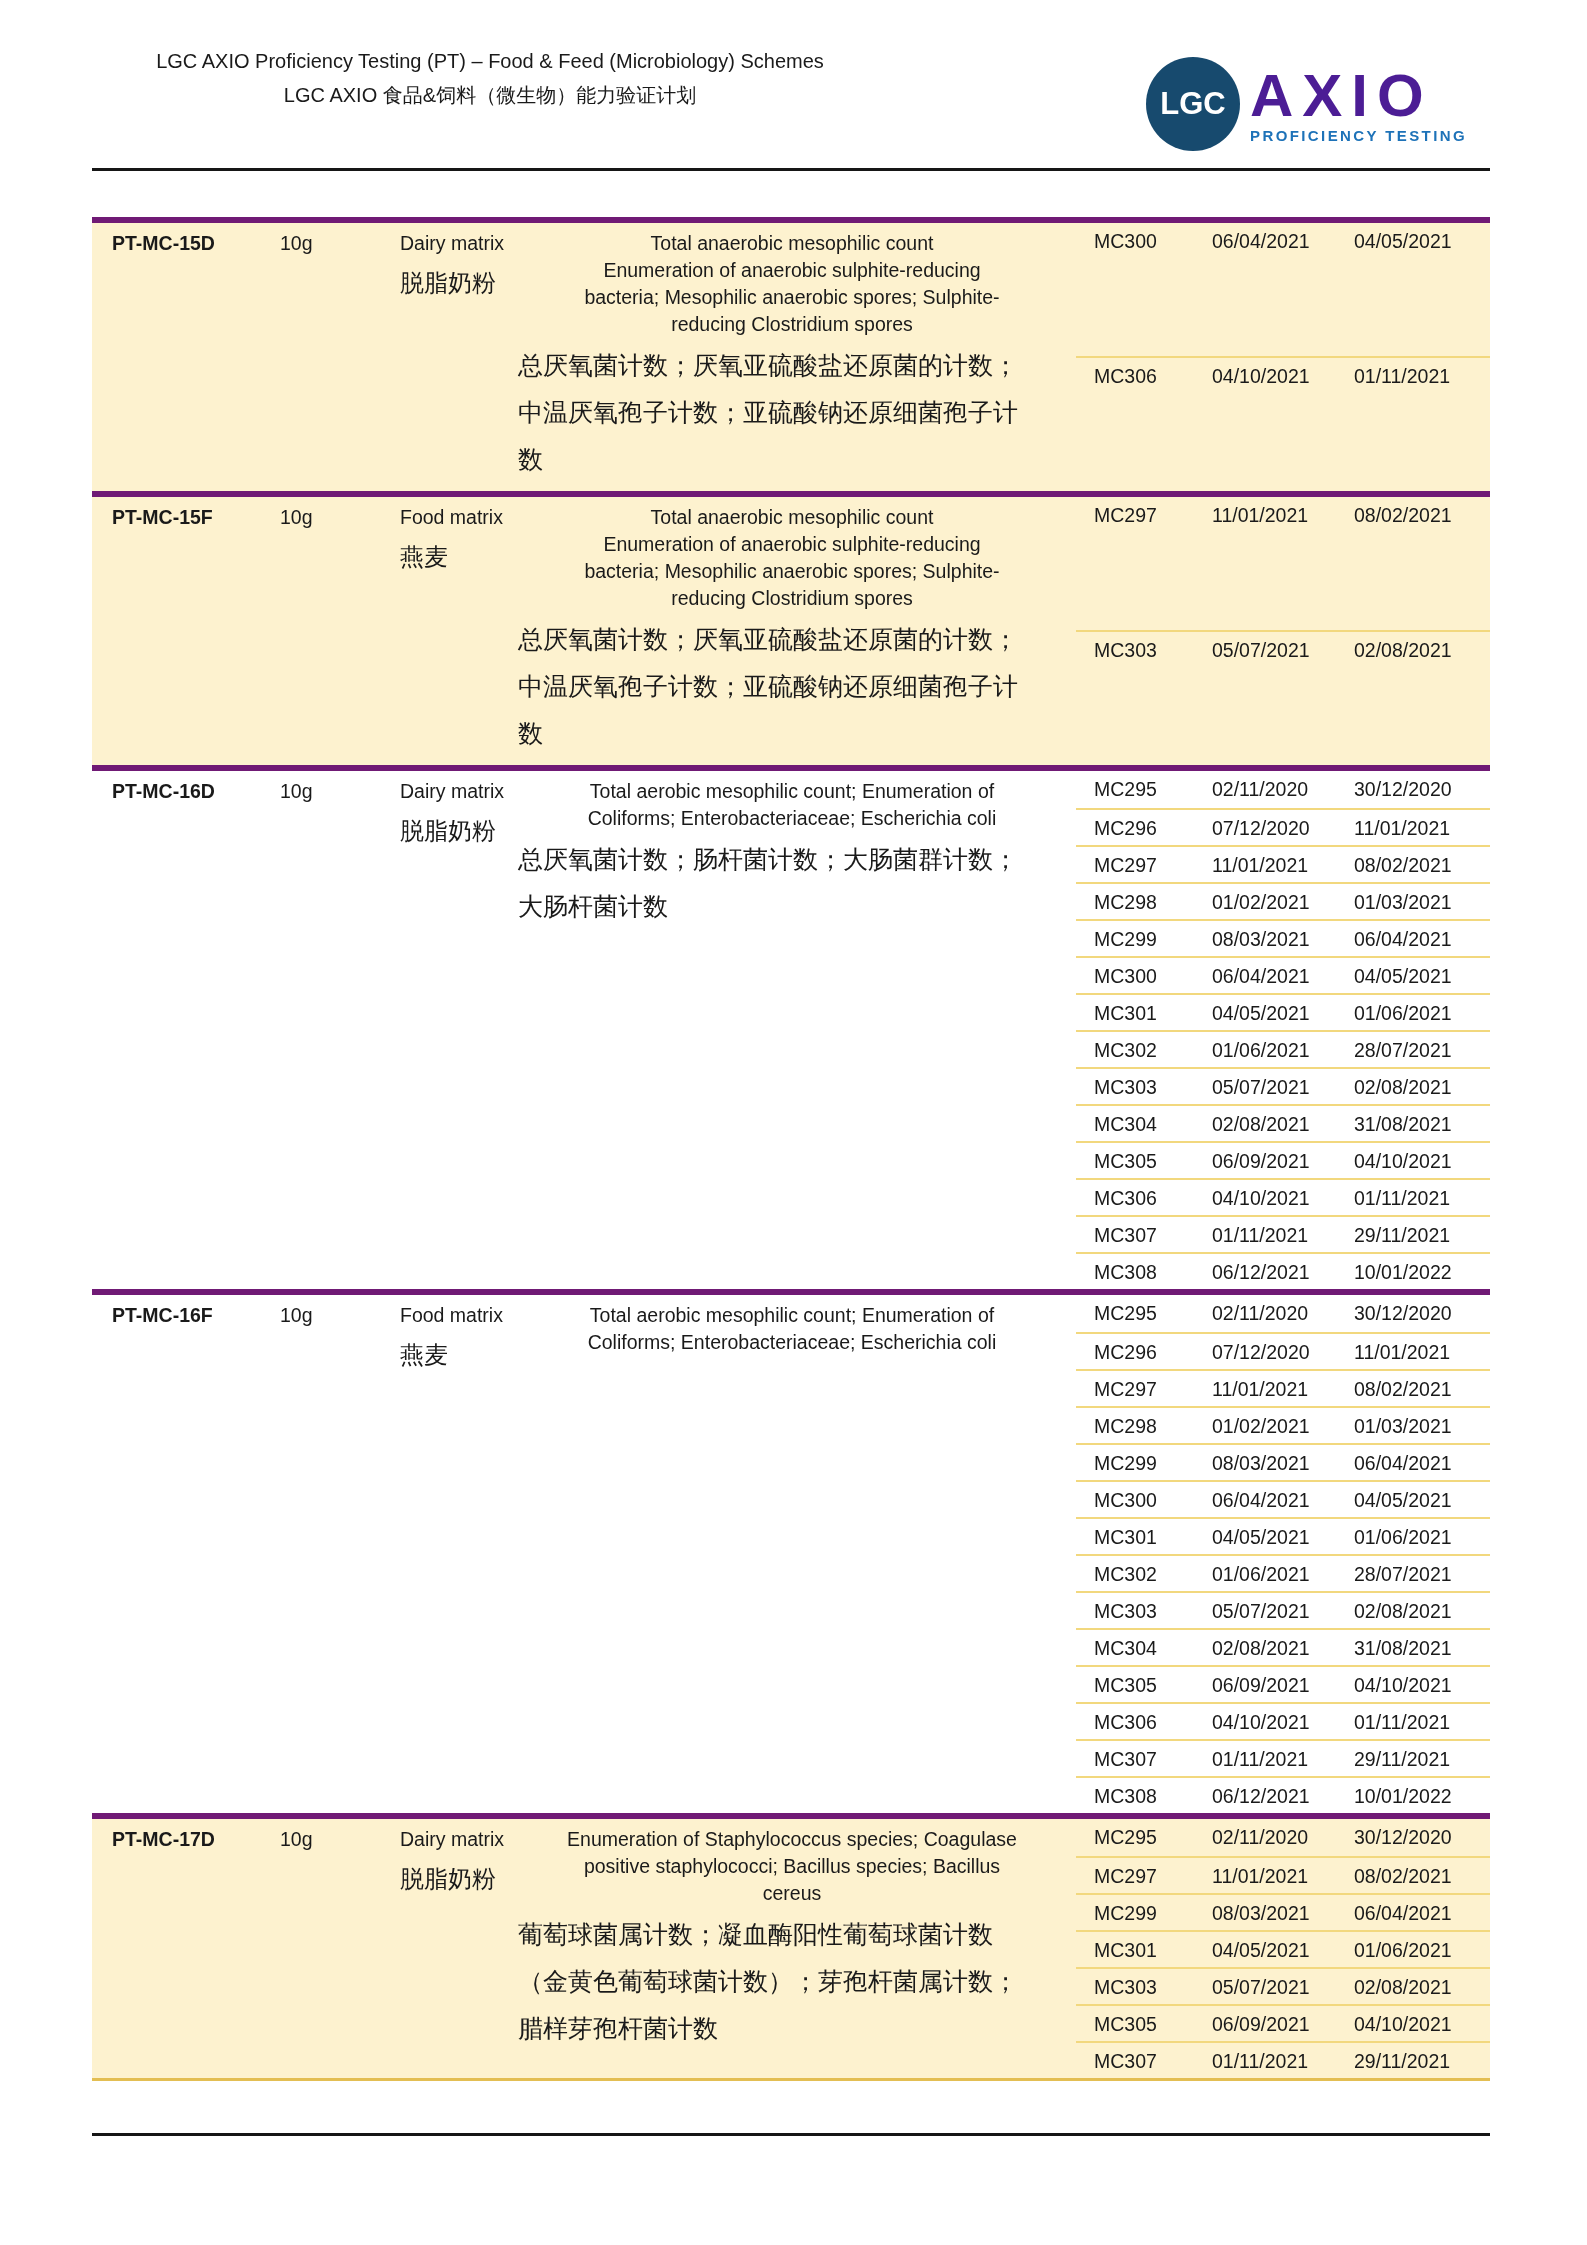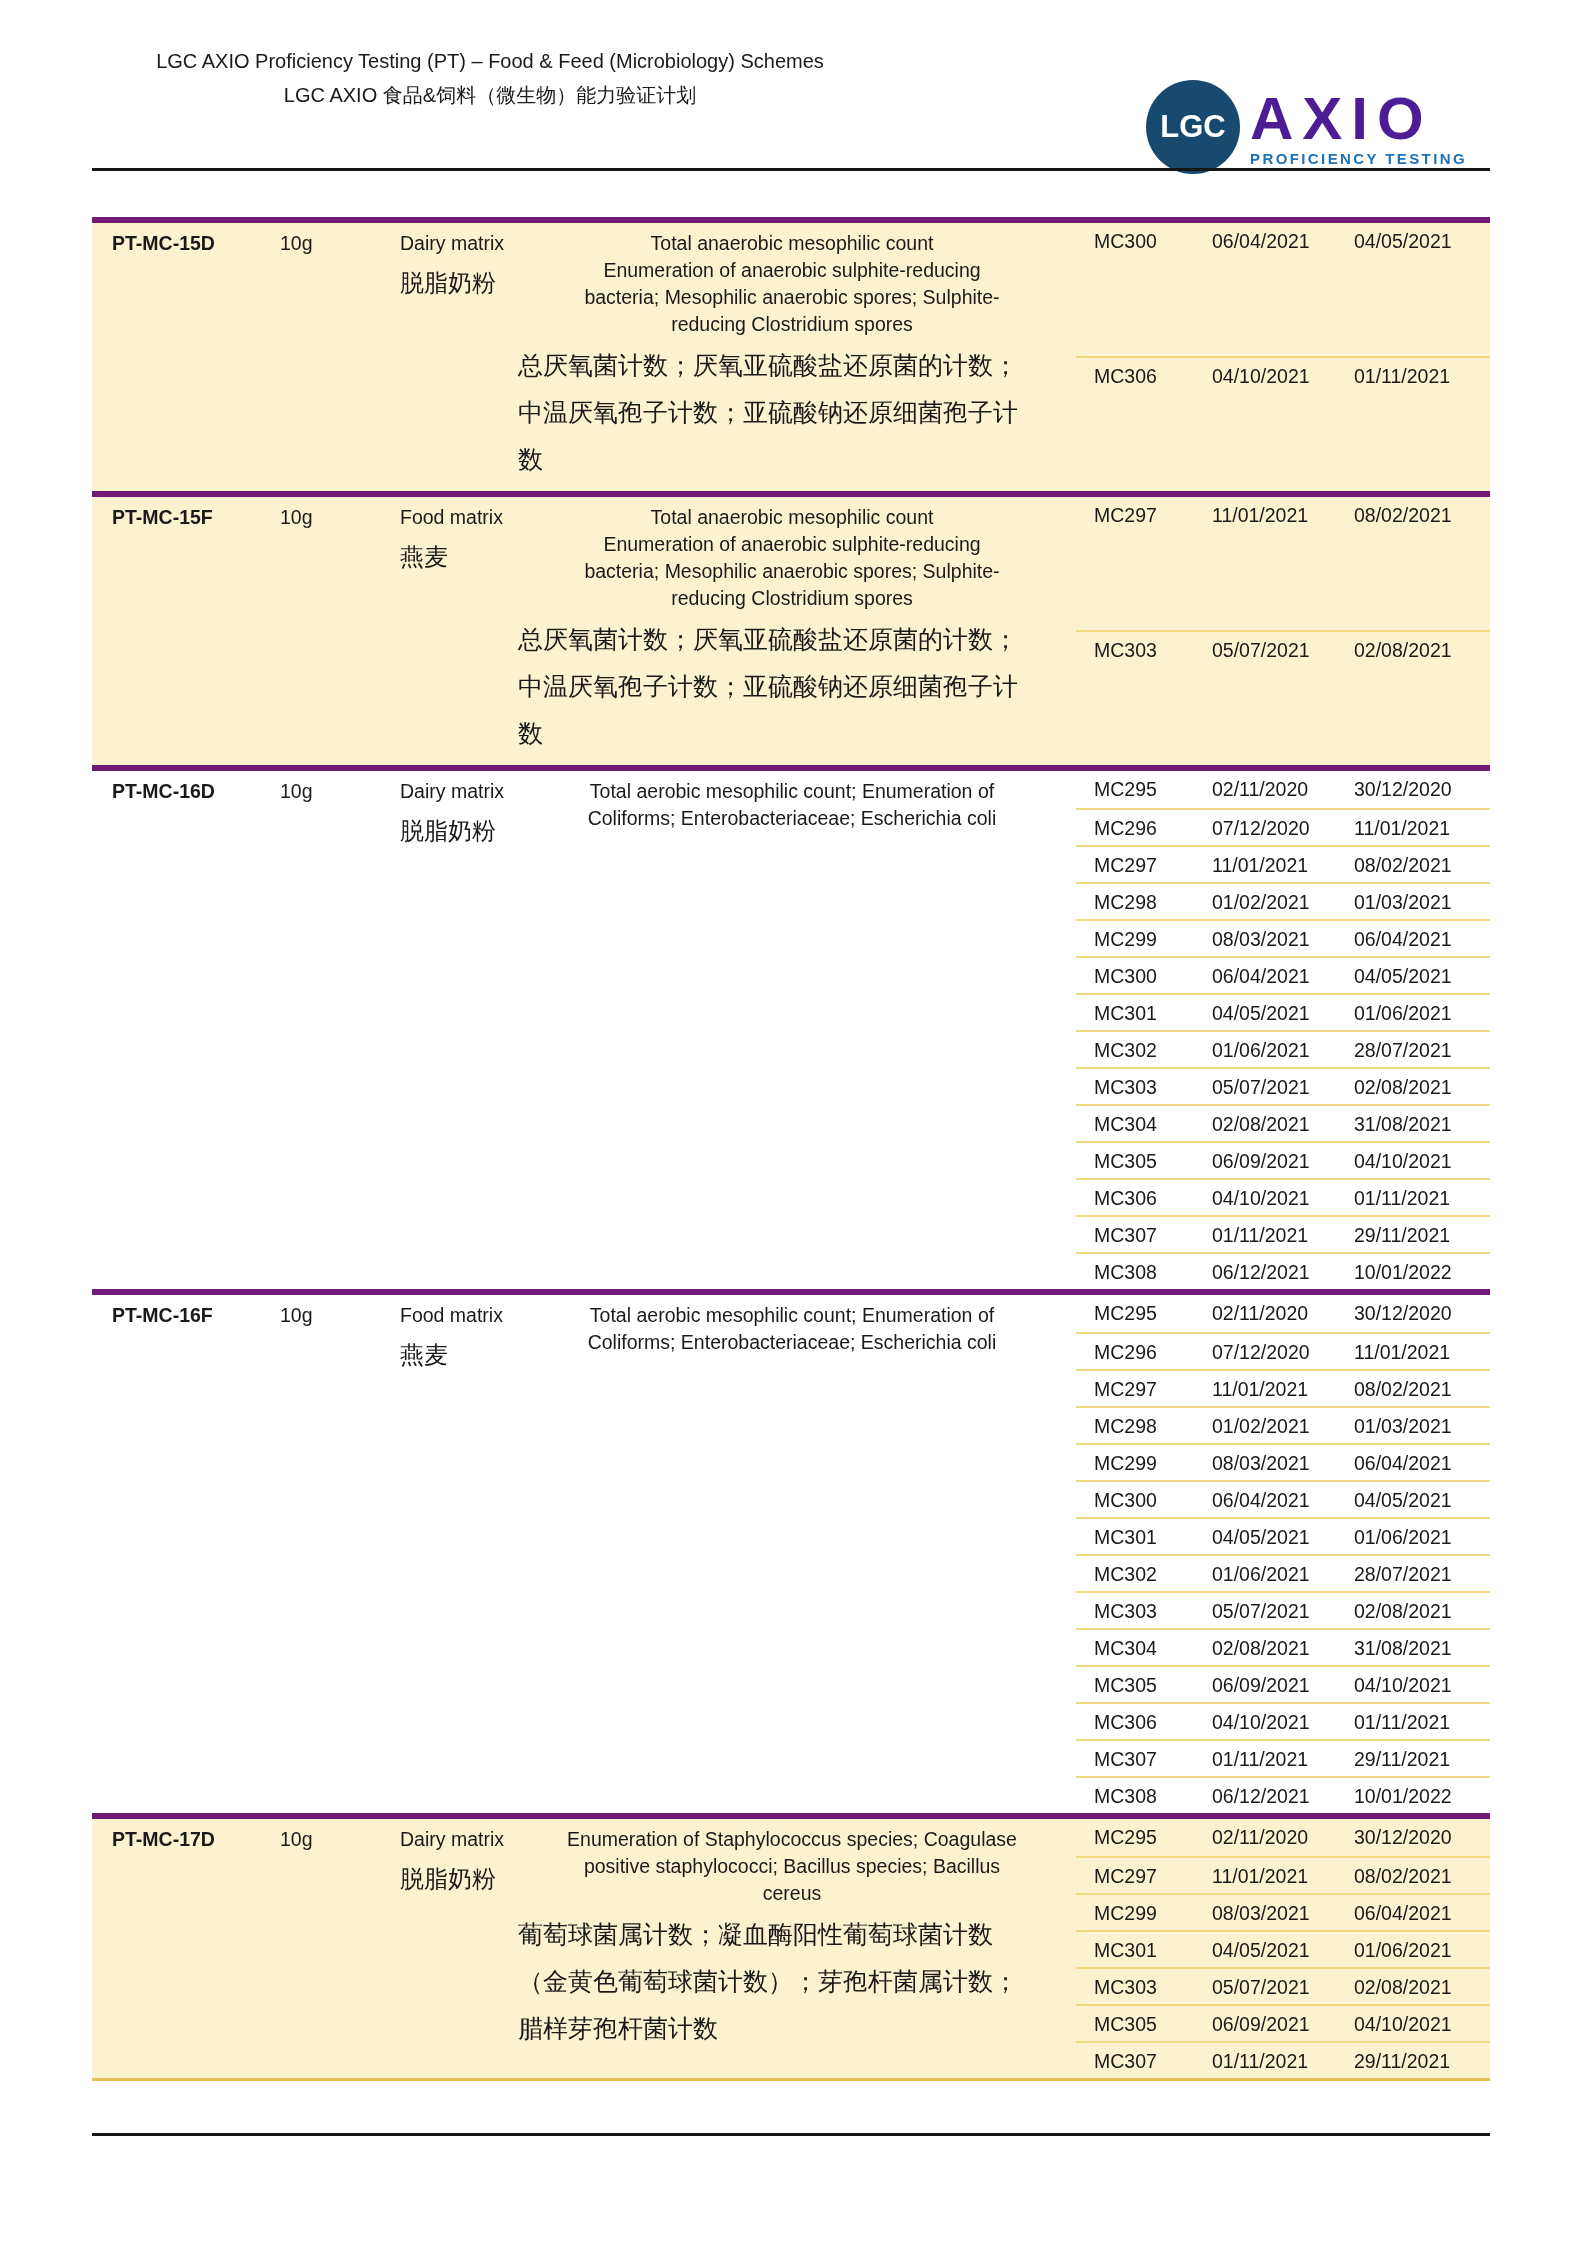--- a/index.html
+++ b/index.html
@@ -5,21 +5,21 @@
   html,body{margin:0;padding:0;}
   body{
     width:1587px;height:2245px;position:relative;background:#ffffff;
     font-family:"Liberation Sans","DejaVu Sans",sans-serif;color:#1a1a1a;
     overflow:hidden;
   }
   
   .header-text{position:absolute;left:90px;top:46px;width:800px;text-align:center;}
   .title-en{font-size:20px;line-height:30px;}
   .title-zh{font-size:20px;line-height:34px;margin-top:2px;}
-  .logo{position:absolute;left:1146px;top:80px;display:flex;align-items:flex-start;}
+  .logo{position:absolute;left:1146px;top:57px;display:flex;align-items:flex-start;}
   .logo-circle{
     width:94px;height:94px;border-radius:50%;background:#174a6e;color:#ffffff;
     display:flex;align-items:center;justify-content:center;
     font-weight:bold;font-size:31px;letter-spacing:0px;
   }
   .logo-right{margin-left:10px;padding-top:14px;}
   .axio{font-size:60px;font-weight:800;color:#4c1d95;letter-spacing:9px;line-height:50px;}
   .tagline{font-size:15px;font-weight:bold;color:#1d72b8;letter-spacing:2.4px;margin-top:6px;}
   .header-rule{position:absolute;left:92px;top:168px;width:1398px;height:3px;background:#161616;}
   
@@ -135,20 +135,22 @@
     <div class="b-left">
       <div class="b-code">PT-MC-16D</div>
       <div class="b-size">10g</div>
       <div class="b-matrix">
         <div class="m-en">Dairy matrix</div>
         <div class="m-zh">脱脂奶粉</div>
       </div>
       <div class="b-desc">
         <div class="desc-en">Total aerobic mesophilic count; Enumeration of
 Coliforms; Enterobacteriaceae; Escherichia coli</div>
+        <div class="desc-zh">总厌氧菌计数；肠杆菌计数；大肠菌群计数；
+大肠杆菌计数</div>
       </div>
     </div>
     <div class="b-rounds">
           <div class="round">
     <div class="r-mc">MC295</div>
     <div class="r-open">02/11/2020</div>
     <div class="r-close">30/12/2020</div>
   </div>
           <div class="round">
     <div class="r-mc">MC296</div>

